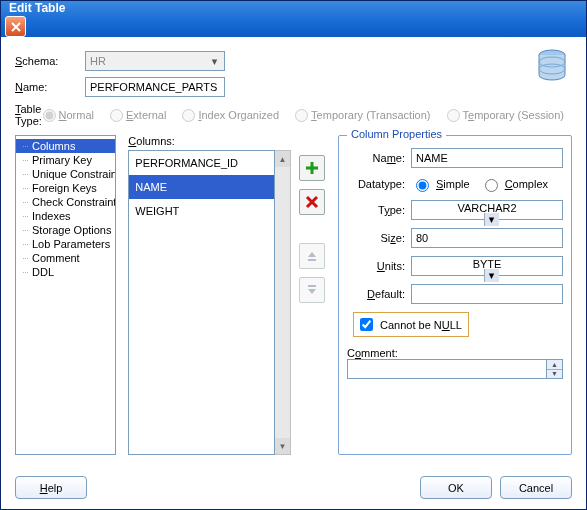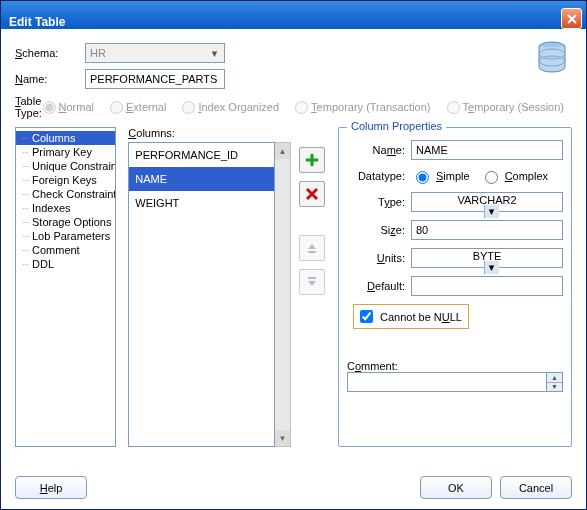--- a/index.html
+++ b/index.html
@@ -1,18 +1,18 @@
 <!DOCTYPE html>
 <html><head>
 <meta charset="utf-8">
 <style>
   * { box-sizing: border-box; font-family: Tahoma, Arial, sans-serif; font-size: 11px; }
   body { margin: 0; background: #fff; }
   .window { width: 587px; height: 510px; background: #fff; border: 1px solid #0A246A; display: flex; flex-direction: column; }
-  .titlebar { height: 28px; background: linear-gradient(to bottom, #3b8ae0 0%, #1b6fd6 50%, #0a5bc4 100%); display: flex; align-items: flex-end; padding: 0 4px; color: #fff; font-weight: bold; }
+  .titlebar { height: 36px; background: linear-gradient(to bottom, #3b8ae0 0%, #1b6fd6 50%, #0a5bc4 100%); display: flex; align-items: flex-start; padding: 0 4px; color: #fff; font-weight: bold; flex-direction: column; }
   .titlebar .title { flex: 1; padding-left: 4px; font-size: 12px; }
   .close-btn { width: 21px; height: 21px; background: linear-gradient(to bottom, #f7a07a, #d64d1f); border: 1px solid #fff; border-radius: 3px; display: flex; align-items: center; justify-content: center; cursor: pointer; }
   .close-btn svg { width: 10px; height: 10px; }
   .content { flex: 1; padding: 14px 14px 10px 14px; position: relative; background: #fff; }
   .row { display: flex; align-items: center; margin-bottom: 6px; }
   .lbl { width: 70px; }
   .underline { text-decoration: underline; }
   .combo, .text-input, .select {
     border: 1px solid #7b9ebd; background: #fff; height: 20px; padding: 1px 4px; font-size: 11px;
   }
@@ -40,26 +40,26 @@
   .tool-btn { width:26px; height:26px; border:1px solid #9aa; background:#f4f4f4; border-radius:2px; display:flex; align-items:center; justify-content:center; cursor:pointer;}
   .tool-btn.disabled { opacity:0.55; cursor:default;}
   .props { flex:1; margin-left:12px; border:1px solid #7fa6d9; border-radius:2px; position:relative; padding:12px 8px 8px 8px;}
   .props-legend { position:absolute; top:-8px; left:8px; background:#fff; color:#1b4db3; padding:0 4px; font-weight:normal;}
   .prow { display:flex; align-items:center; margin-bottom:8px; }
   .prow .plbl { width:58px; text-align:right; margin-right:6px;}
   .prow input[type=text], .prow .pselect { flex:1; height:20px; border:1px solid #7b9ebd; padding:1px 4px; font-size:11px; }
   .pselect { display:flex; align-items:center; justify-content:space-between; background:#fff;flex-direction:column;}
   .pselect .arrow { width:15px; height:100%; display:flex; align-items:center; justify-content:center; background:#dce4f0; border-left:1px solid #9ab; margin:-1px -4px -1px 4px;}
   .radio-inline { display:flex; align-items:center; gap:4px; margin-right:10px;}
-  .notnull-box { border:1px solid #d9a34a; padding:2px 6px 2px 2px; display:inline-flex; align-items:center; gap:4px; margin-left:6px; margin-bottom:23px;}
+  .notnull-box { border:1px solid #d9a34a; padding:2px 6px 2px 2px; display:inline-flex; align-items:center; gap:4px; margin-left:6px; margin-bottom:10px;}
   .footer { display:flex; padding:10px 14px; align-items:center;}
   .footer .spacer { flex:1; }
   .btn { min-width:72px; height:23px; border:1px solid #7b9ebd; background:linear-gradient(#fff,#e7eefb); border-radius:4px; cursor:pointer; font-size:11px; padding:0 10px;}
   .btn + .btn { margin-left:8px;}
-  .comment-row { display:flex; flex-direction:column; margin-top:8px;}
+  .comment-row { display:flex; flex-direction:column; margin-top:0;}
   .comment-input-wrap { display:flex; }
   .comment-input-wrap input { flex:1; height:20px; border:1px solid #7b9ebd; padding:1px 4px;}
   .spin { width:16px; border:1px solid #7b9ebd; border-left:none; display:flex; flex-direction:column;}
   .spin div { flex:1; display:flex; align-items:center; justify-content:center; font-size:7px; background:#e7eefb; color:#555;}
   .spin div:first-child { border-bottom:1px solid #aac;}
 </style>
 </head>
 <body>
 
 <div class="window">

